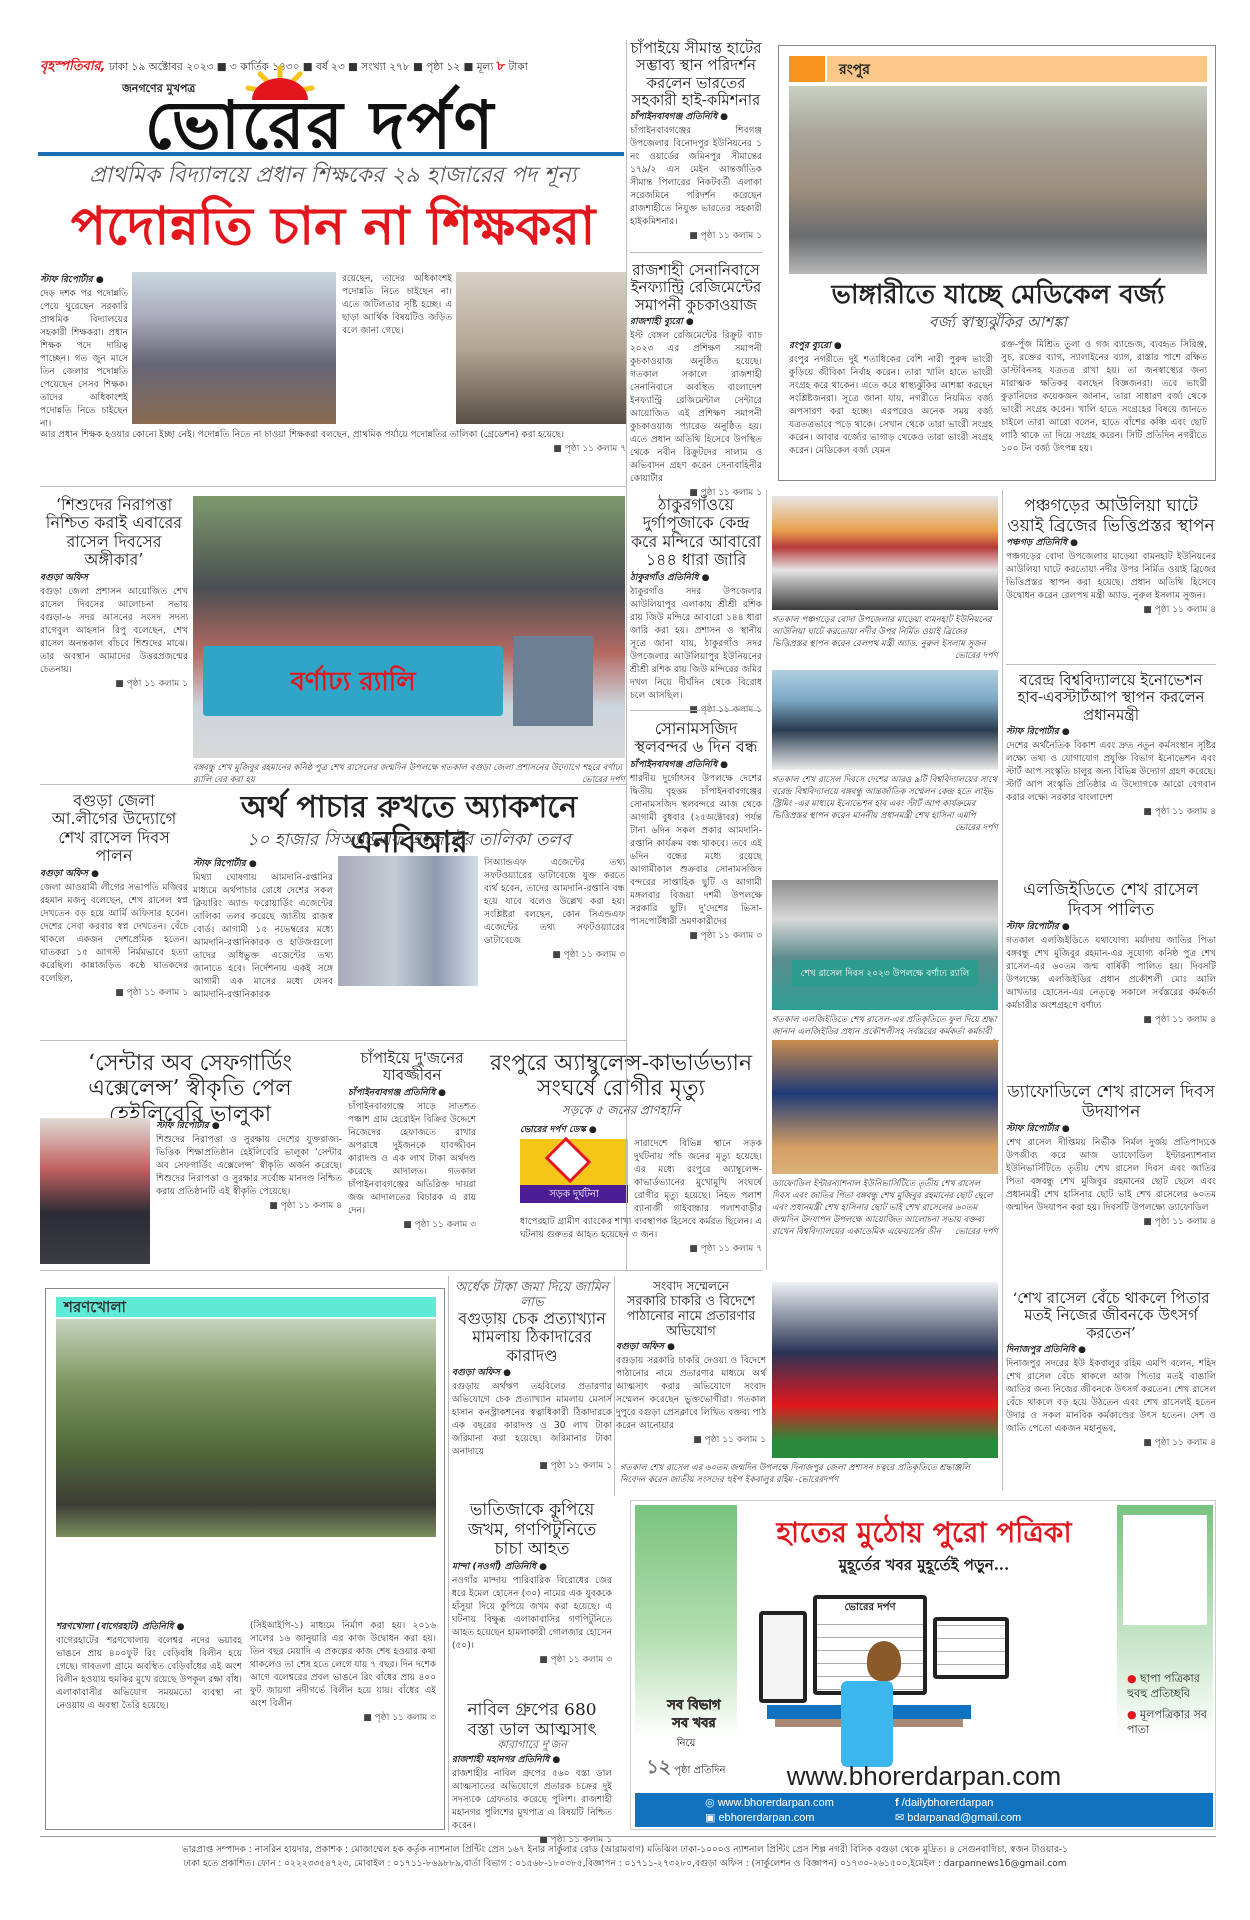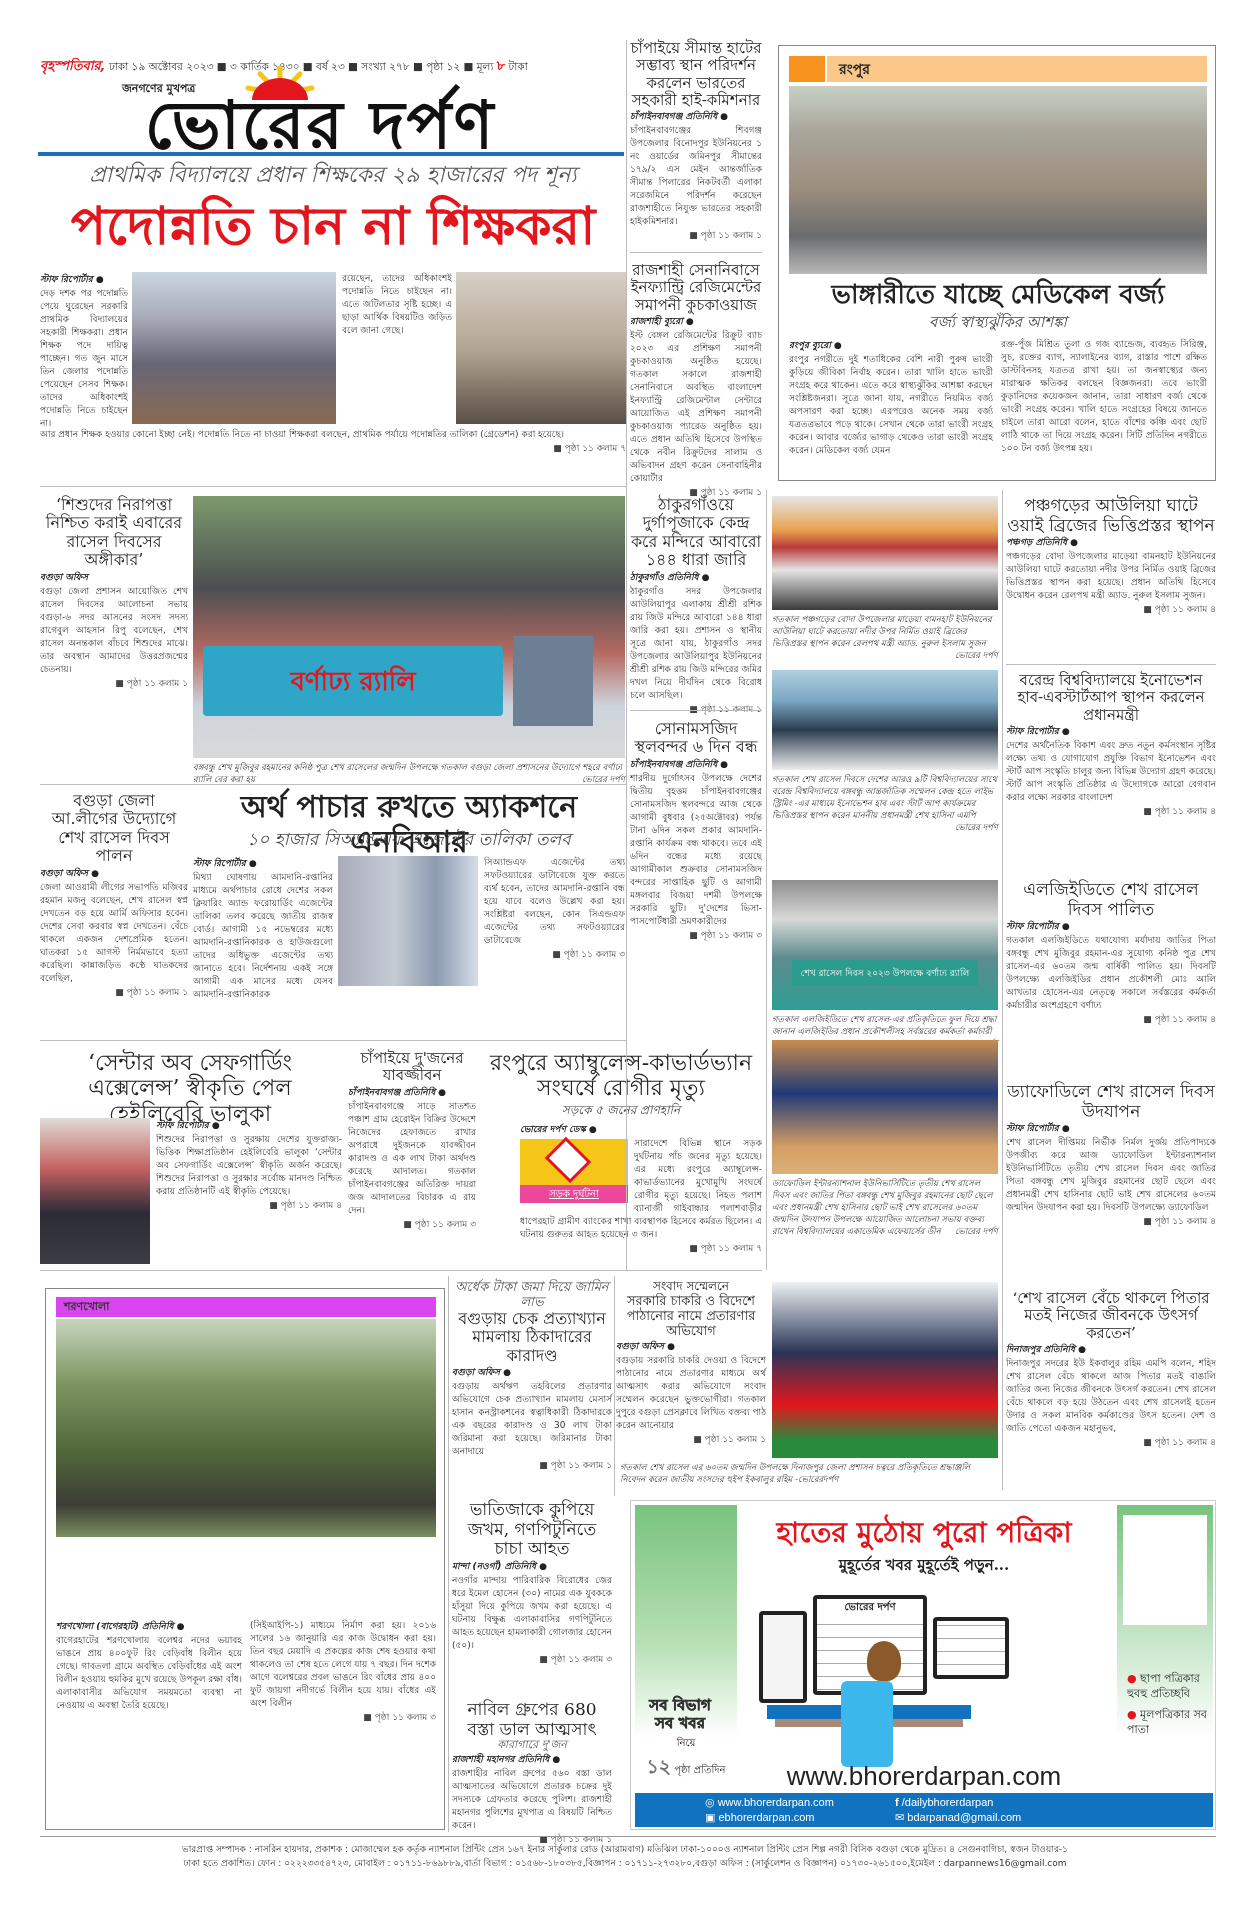--- a/index.html
+++ b/index.html
@@ -192,21 +192,21 @@
   <div class="body-text">চাঁপাইনবাবগঞ্জে সাড়ে সাতশত পঞ্চাশ গ্রাম হেরোইন বিক্রির উদ্দেশে নিজেদের হেফাজতে রাখার অপরাধে দুইজনকে যাবজ্জীবন কারাদণ্ড ও এক লাখ টাকা অর্থদণ্ড করেছে আদালত। গতকাল চাঁপাইনবাবগঞ্জের অতিরিক্ত দায়রা জজ আদালতের বিচারক এ রায় দেন।</div>
   <div class="jump">■ পৃষ্ঠা ১১ কলাম ৩</div>
 </div>
 
 <div class="abs hl" style="left:480px;top:1050px;width:282px;font-size:22px;">রংপুরে অ্যাম্বুলেন্স-কাভার্ডভ্যান সংঘর্ষে রোগীর মৃত্যু</div>
 <div class="abs hl" style="left:480px;top:1104px;width:282px;font-size:12px;font-style:italic;color:#444;">সড়কে ৫ জনের প্রাণহানি</div>
 <div class="abs" style="left:480px;top:1122px;width:282px;padding-left:40px;">
   <div class="byline">ভোরের দর্পণ ডেস্ক ●</div>
   <div style="float:left;width:108px;height:64px;margin:2px 6px 2px 0;background:#f5c518;position:relative;">
     <div style="position:absolute;left:30px;top:6px;width:36px;height:30px;border:3px solid #e3161d;background:#fff;transform:rotate(45deg);"></div>
-    <div style="position:absolute;left:0;bottom:0;width:108px;height:18px;background:#ec4899;color:#fff;font-size:10px;text-align:center;line-height:18px;text-decoration:underline;">সড়ক দুর্ঘটনা</div>
+    <div style="position:absolute;left:0;bottom:0;width:108px;height:18px;background:#4c1d95;color:#fff;font-size:10px;text-align:center;line-height:18px;">সড়ক দুর্ঘটনা</div>
   </div>
   <div class="body-text">সারাদেশে বিভিন্ন স্থানে সড়ক দুর্ঘটনায় পাঁচ জনের মৃত্যু হয়েছে। এর মধ্যে রংপুরে অ্যাম্বুলেন্স-কাভার্ডভ্যানের মুখোমুখি সংঘর্ষে রোগীর মৃত্যু হয়েছে। নিহত পলাশ ব্যানার্জী গাইবান্ধার পলাশবাড়ীর ধাপেরহাট গ্রামীণ ব্যাংকের শাখা ব্যবস্থাপক হিসেবে কর্মরত ছিলেন। এ ঘটনায় গুরুতর আহত হয়েছেন ৩ জন।</div>
   <div class="jump">■ পৃষ্ঠা ১১ কলাম ৭</div>
 </div>
 <div class="hline" style="left:40px;top:1270px;width:722px;"></div>
 
 <div class="abs photo" style="left:772px;top:1040px;width:226px;height:134px;background:linear-gradient(180deg,#c98c4e 0%,#203a78 40%,#d59f63 80%,#dbb07b 100%);"></div>
 <div class="abs caption" style="left:772px;top:1178px;width:226px;">
   <span>ড্যাফোডিল ইন্টারন্যাশনাল ইউনিভার্সিটিতে তৃতীয় শেখ রাসেল দিবস এবং জাতির পিতা বঙ্গবন্ধু শেখ মুজিবুর রহমানের ছোট ছেলে এবং প্রধানমন্ত্রী শেখ হাসিনার ছোট ভাই শেখ রাসেলের ৬০তম জন্মদিন উদযাপন উপলক্ষে আয়োজিত আলোচনা সভায় বক্তব্য রাখেন বিশ্ববিদ্যালয়ের একাডেমিক এফেয়ার্সের ডীন</span>
   <span style="float:right;">ভোরের দর্পণ</span>
@@ -221,21 +221,21 @@
 <div class="abs photo" style="left:772px;top:1282px;width:226px;height:176px;background:linear-gradient(180deg,#eef1f5 0%,#2a3555 40%,#e3161d 70%,#2a8a3c 90%);"></div>
 <div class="abs caption" style="left:620px;top:1462px;width:378px;">গতকাল শেখ রাসেল এর ৬০তম জন্মদিন উপলক্ষে দিনাজপুর জেলা প্রশাসন চত্বরে প্রতিকৃতিতে শ্রদ্ধাঞ্জলি নিবেদন করেন জাতীয় সংসদের হুইপ ইকবালুর রহিম -ভোরেরদর্পণ</div>
 <div class="abs" style="left:1006px;top:1290px;width:210px;">
   <div class="hl" style="font-size:15px;">‘শেখ রাসেল বেঁচে থাকলে পিতার মতই নিজের জীবনকে উৎসর্গ করতেন’</div>
   <div class="byline">দিনাজপুর প্রতিনিধি ●</div>
   <div class="body-text">দিনাজপুর সদরের ইউ ইকবালুর রহিম এমপি বলেন, শহিদ শেখ রাসেল বেঁচে থাকলে আজ পিতার মতই বাঙালি জাতির জন্য নিজের জীবনকে উৎসর্গ করতেন। শেখ রাসেল বেঁচে থাকলে বড় হয়ে উঠতেন এবং শেখ রাসেলই হতেন উদার ও সকল মানবিক কর্মকাণ্ডের উৎস হতেন। দেশ ও জাতি পেতো একজন মহানুভব,</div>
   <div class="jump">■ পৃষ্ঠা ১১ কলাম ৪</div>
 </div>
 
 <div class="abs" style="left:45px;top:1288px;width:400px;height:542px;border:1px solid #888;">
-  <div class="abs" style="left:10px;top:8px;width:380px;height:20px;background:#d946ef;font-size:11px;font-weight:bold;line-height:20px;padding-left:8px;color:#333;">শরণখোলা</div>
+  <div class="abs" style="left:10px;top:8px;width:380px;height:20px;background:#5eead4;font-size:15px;font-weight:bold;line-height:20px;padding-left:8px;color:#333;">শরণখোলা</div>
   <div class="abs photo" style="left:10px;top:30px;width:380px;height:218px;background:linear-gradient(180deg,#c7d4bd 0%,#7c9560 30%,#51693b 60%,#3d3d36 85%,#7a8f5d 100%);"></div>
   <div class="abs" style="left:10px;top:330px;width:186px;">
     <div class="byline">শরণখোলা (বাগেরহাট) প্রতিনিধি ●</div>
     <div class="body-text">বাগেরহাটের শরণখোলায় বলেশ্বর নদের ভয়াবহ ভাঙনে প্রায় ৪০০ফুট রিং বেড়িবাঁধ বিলীন হয়ে গেছে। গাবতলা গ্রামে অবস্থিত বেড়িবাঁধের এই অংশ বিলীন হওয়ায় হুমকির মুখে রয়েছে উপকূল রক্ষা বাঁধ। এলাকাবাসীর অভিযোগ সময়মতো ব্যবস্থা না নেওয়ায় এ অবস্থা তৈরি হয়েছে।</div>
   </div>
   <div class="abs" style="left:204px;top:330px;width:186px;">
     <div class="body-text">(সিইআইপি-১) মাধ্যমে নির্মাণ করা হয়। ২০১৬ সালের ১৬ জানুয়ারি এর কাজ উদ্বোধন করা হয়। তিন বছর মেয়াদি এ প্রকল্পের কাজ শেষ হওয়ার কথা থাকলেও তা শেষ হতে লেগে যায় ৭ বছর। দিন দশেক আগে বলেশ্বরের প্রবল ভাঙনে রিং বাঁধের প্রায় ৪০০ ফুট জায়গা নদীগর্ভে বিলীন হয়ে যায়। বাঁধের এই অংশ বিলীন</div>
     <div class="jump">■ পৃষ্ঠা ১১ কলাম ৩</div>
   </div>
 </div>
@@ -266,21 +266,21 @@
 <div class="abs" style="left:616px;top:1280px;width:150px;">
   <div class="hl" style="font-size:12px;">সংবাদ সম্মেলনে</div>
   <div class="hl" style="font-size:13px;">সরকারি চাকরি ও বিদেশে পাঠানোর নামে প্রতারণার অভিযোগ</div>
   <div class="byline">বগুড়া অফিস ●</div>
   <div class="body-text">বগুড়ায় সরকারি চাকরি দেওয়া ও বিদেশে পাঠানোর নামে প্রতারণার মাধ্যমে অর্থ আত্মসাৎ করার অভিযোগে সংবাদ সম্মেলন করেছেন ভুক্তভোগীরা। গতকাল দুপুরে বগুড়া প্রেসক্লাবে লিখিত বক্তব্য পাঠ করেন আনোয়ার</div>
   <div class="jump">■ পৃষ্ঠা ১১ কলাম ১</div>
 </div>
 
 <div class="abs" style="left:630px;top:1500px;width:586px;height:330px;border:1px solid #ccc;background:#fff;">
   <div class="abs" style="left:4px;top:4px;width:102px;height:232px;background:linear-gradient(180deg,#79c37e 0%,#b8e0b5 60%,#fff 100%);"></div>
-  <div class="abs" style="left:4px;top:195px;width:90px;text-align:center;font-size:15px;font-weight:bold;color:#000000;-webkit-text-stroke:0.5px #333;line-height:18px;">
+  <div class="abs" style="left:18px;top:195px;width:90px;text-align:center;font-size:13px;font-weight:bold;color:#7f1d1d;-webkit-text-stroke:0.5px #333;line-height:18px;">
     <div>সব বিভাগ</div>
     <div>সব খবর</div>
   </div>
   <div class="abs" style="left:10px;top:234px;width:90px;text-align:center;font-size:10px;color:#222;">
     <div>নিয়ে</div>
     <span style="color:#737373;font-size:19px;font-weight:bold;">১২</span>
     <span>পৃষ্ঠা প্রতিদিন</span>
   </div>
   <div class="abs hl" style="left:110px;top:16px;width:366px;font-size:28px;font-weight:bold;color:#e3161d;">হাতের মুঠোয় পুরো পত্রিকা</div>
   <div class="abs hl" style="left:110px;top:56px;width:366px;font-size:15px;font-weight:bold;color:#222;">মুহূর্তের খবর মুহূর্তেই পড়ুন...</div>

